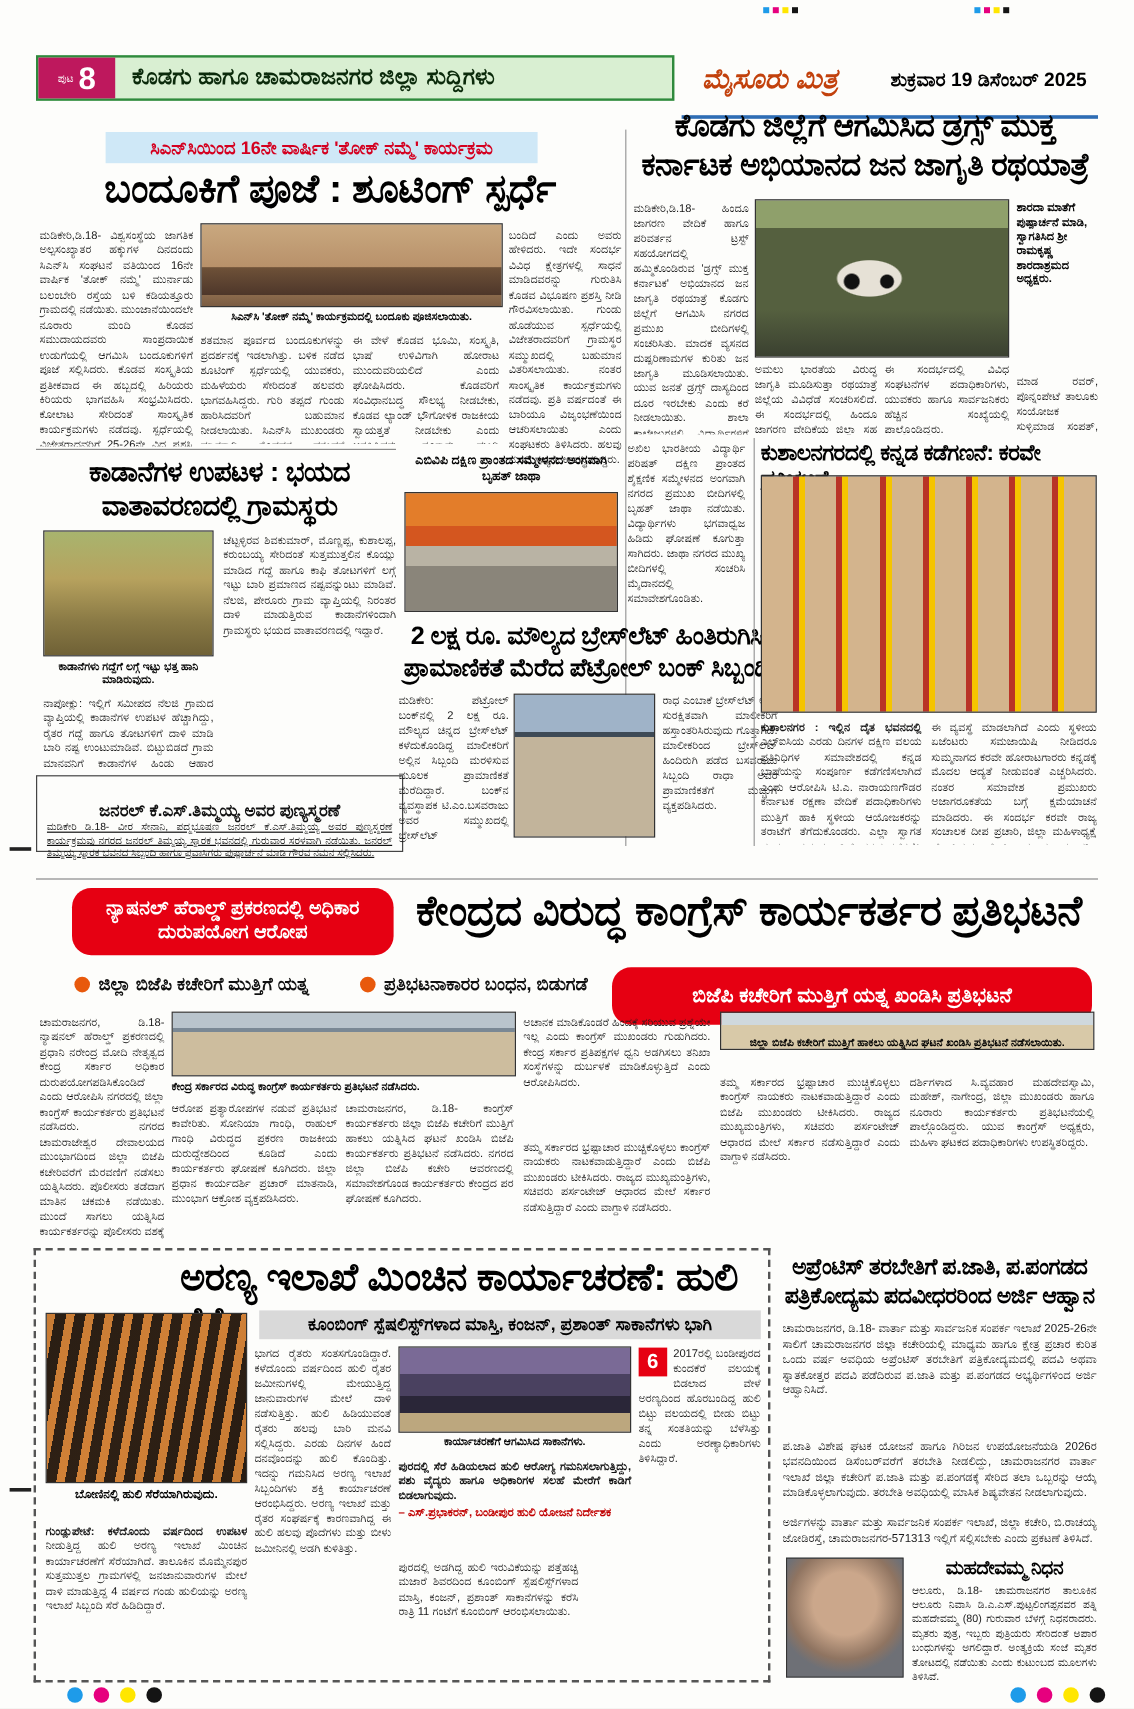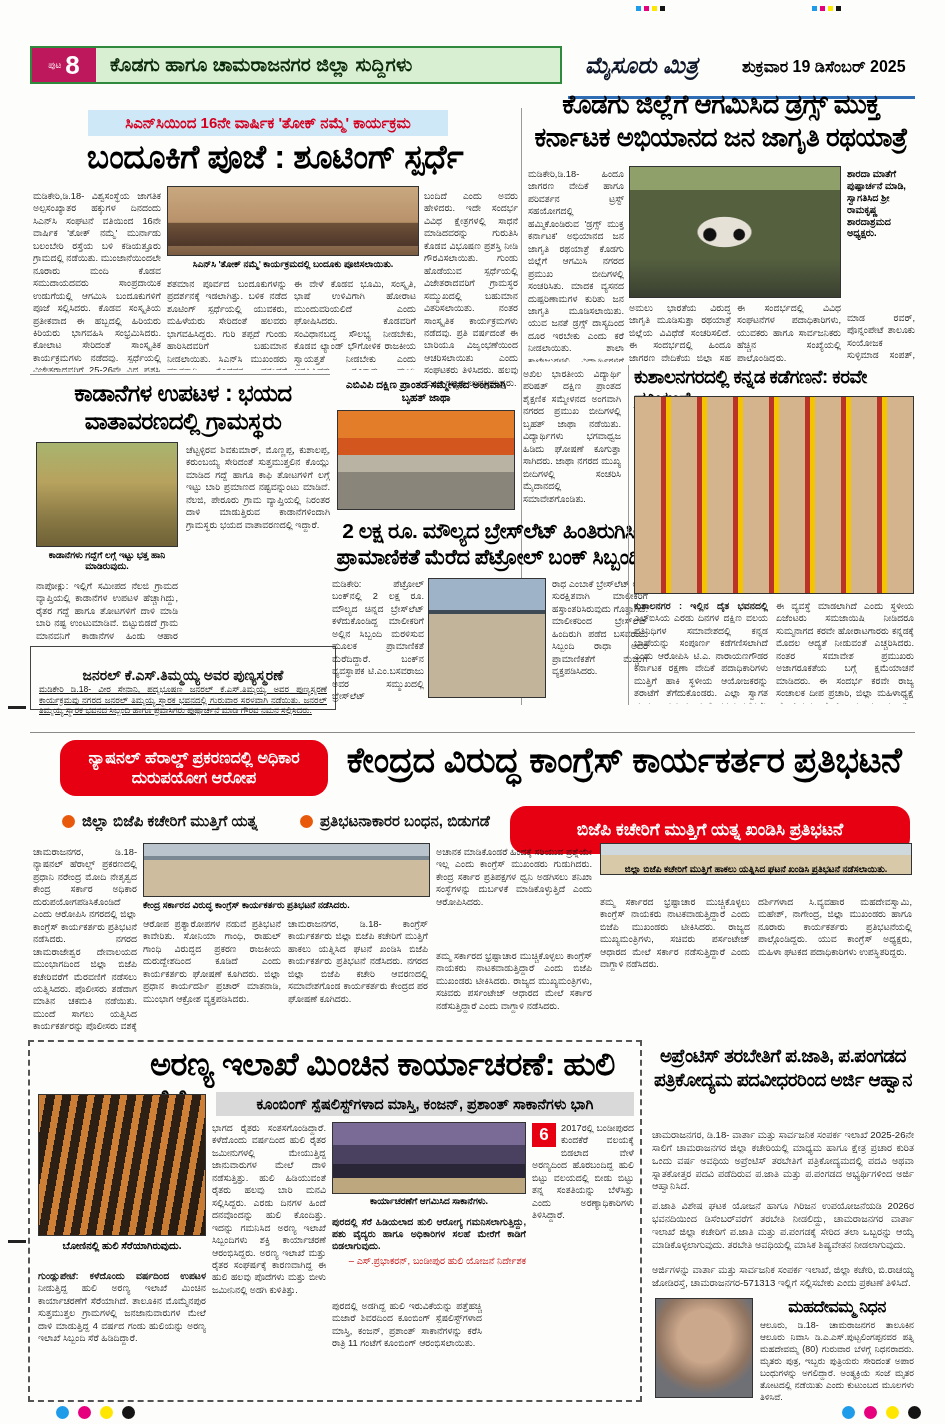--- a/index.html
+++ b/index.html
@@ -14,37 +14,37 @@
   .photo{position:absolute;border:1px solid #333;box-sizing:border-box;}
   .vrule{position:absolute;width:1px;background:#9a9a9a;}
   .hrule{position:absolute;height:1px;background:#8a8a8a;}
   
   .green-bar{position:absolute;left:30px;top:46px;width:532px;height:38px;background:#d9efd2;
              border:2px solid #2f8a3d;box-sizing:border-box;display:flex;align-items:stretch;}
   .page-box{width:64px;background:#be185d;color:#fff;display:flex;align-items:center;justify-content:center;gap:4px;}
   .page-box .lbl{font-size:9px;}
   .page-box .num{font-size:26px;font-weight:bold;line-height:1;}
   .section-title{flex:1;display:flex;align-items:center;padding-left:14px;font-size:19px;font-weight:bold;color:#0b2a0b;}
-  .masthead{position:absolute;left:585px;top:52px;width:160px;font-size:23px;font-weight:bold;font-style:italic;color:#0f172a;}
+  .masthead{position:absolute;left:585px;top:52px;width:160px;font-size:23px;font-weight:bold;font-style:italic;color:#c2410c;}
   .dateline{position:absolute;left:742px;top:58px;width:175px;font-size:16px;font-weight:bold;color:#000;}
   .blue-rule{position:absolute;left:568px;top:96px;width:347px;height:3px;background:#2e6db4;}
   
   .kicker-blue{position:absolute;background:#cfe8f7;color:#d40020;font-weight:bold;font-size:15px;
                display:flex;align-items:center;justify-content:center;}
   .kicker-red{position:absolute;background:#e60012;color:#fff;font-weight:bold;
               display:flex;align-items:center;justify-content:center;text-align:center;line-height:1.25;border-radius:16px;}
   .subhead-gray{position:absolute;background:#d9d9d9;color:#000;font-weight:bold;font-size:14.5px;
                 display:flex;align-items:center;justify-content:center;}
   .bullet-item{position:absolute;display:flex;align-items:center;gap:7px;font-size:15px;font-weight:bold;color:#111;}
   .bullet-dot{width:13px;height:13px;border-radius:50%;background:#e8590c;flex:none;}
   .boxed{position:absolute;border:1.5px solid #444;box-sizing:border-box;padding:20px 8px;}
   .dashed-box{position:absolute;border:2px dashed #555;box-sizing:border-box;}
   .num-badge{float:left;width:24px;height:24px;background:#e60012;color:#fff;font-size:17px;font-weight:bold;
              display:flex;align-items:center;justify-content:center;margin:1px 5px 2px 0;}
-  .quote-attr{color:#c00000;font-weight:normal;text-align:right;font-size:9.5px;margin-top:3px;}
+  .quote-attr{color:#c00000;font-weight:bold;font-size:9.5px;margin-top:3px;}
   .cmyk{position:absolute;display:flex;gap:9px;}
   .cmyk span{width:13px;height:13px;border-radius:50%;display:block;}
   .regmark{position:absolute;display:flex;gap:3px;}
   .regmark span{width:5px;height:5px;display:block;}
   .margin-dash{position:absolute;width:18px;height:3px;background:#222;}
   
   .ph-gun{background:linear-gradient(180deg,#c9a87f 0%,#b8916a 52%,#6e5138 53%,#4e372a 86%,#8a6a4c 87%,#7a5c42 100%);}
   .ph-skull{background:radial-gradient(circle at 38% 52%,#111 0 4%,transparent 5%),radial-gradient(circle at 52% 52%,#111 0 4%,transparent 5%),radial-gradient(ellipse at 45% 50%,#e6e1d6 0 16%,transparent 17%),linear-gradient(180deg,#8fa06b 0 18%,#55603f 18% 70%,#3a4030 100%);}
   .ph-hay{background:linear-gradient(180deg,#a8b46e 0%,#b7a25e 38%,#8a7a45 72%,#6f6136 100%);}
   .ph-flags{background:linear-gradient(180deg,#e37d2a 0 28%,#d4561f 28% 45%,#b9b3a4 45% 62%,#8a857a 62% 100%);}
@@ -173,21 +173,21 @@
     <span class="num-badge">6</span>
     <span>2017ರಲ್ಲಿ ಬಂಡೀಪುರದ ಕುಂದಕೆರೆ ವಲಯಕ್ಕೆ ಬಿಡಲಾದ ವೇಳೆ ಅರಣ್ಯದಿಂದ ಹೊರಬಂದಿದ್ದ ಹುಲಿ ಬಿಟ್ಟು ವಲಯದಲ್ಲಿ ಬೀಡು ಬಿಟ್ಟು ತನ್ನ ಸಂತತಿಯನ್ನು ಬೆಳೆಸಿತ್ತು ಎಂದು ಅರಣ್ಯಾಧಿಕಾರಿಗಳು ತಿಳಿಸಿದ್ದಾರೆ.</span>
   </div>
   <div class="abs" style="left:332px;top:1216px;width:194px;height:78px;">
     <div style="font-size:9.3px;line-height:1.3;text-align:justify;font-weight:bold;">ಪುರದಲ್ಲಿ ಸೆರೆ ಹಿಡಿಯಲಾದ ಹುಲಿ ಆರೋಗ್ಯ ಗಮನಿಸಲಾಗುತ್ತಿದ್ದು, ಪಶು ವೈದ್ಯರು ಹಾಗೂ ಅಧಿಕಾರಿಗಳ ಸಲಹೆ ಮೇರೆಗೆ ಕಾಡಿಗೆ ಬಿಡಲಾಗುವುದು.</div>
     <div class="quote-attr">– ಎಸ್.ಪ್ರಭಾಕರನ್, ಬಂಡೀಪುರ ಹುಲಿ ಯೋಜನೆ ನಿರ್ದೇಶಕ</div>
   </div>
   <div class="body-col" style="left:332px;top:1300px;width:150px;height:94px;">ಪುರದಲ್ಲಿ ಅಡಗಿದ್ದ ಹುಲಿ ಇರುವಿಕೆಯನ್ನು ಪತ್ತೆಹಚ್ಚಿ ಮಜಾರೆ ಶಿವರದಿಂದ ಕೂಂಬಿಂಗ್ ಸ್ಪೆಷಲಿಸ್ಟ್‌ಗಳಾದ ಮಾಸ್ತಿ, ಕಂಜನ್, ಪ್ರಶಾಂತ್ ಸಾಕಾನೆಗಳನ್ನು ಕರೆಸಿ ರಾತ್ರಿ 11 ಗಂಟೆಗೆ ಕೂಂಬಿಂಗ್ ಆರಂಭಿಸಲಾಯಿತು.</div>
 
   <div class="headline center" style="left:652px;top:1044px;width:262px;height:52px;font-size:18.5px;line-height:1.3;">ಅಪ್ರೆಂಟಿಸ್ ತರಬೇತಿಗೆ ಪ.ಜಾತಿ, ಪ.ಪಂಗಡದ ಪತ್ರಿಕೋದ್ಯಮ ಪದವೀಧರರಿಂದ ಅರ್ಜಿ ಆಹ್ವಾನ</div>
-  <div class="body-col" style="left:652px;top:1102px;width:262px;height:96px;font-size:9.6px;margin-top:27px;">ಚಾಮರಾಜನಗರ, ಡಿ.18- ವಾರ್ತಾ ಮತ್ತು ಸಾರ್ವಜನಿಕ ಸಂಪರ್ಕ ಇಲಾಖೆ 2025-26ನೇ ಸಾಲಿಗೆ ಚಾಮರಾಜನಗರ ಜಿಲ್ಲಾ ಕಚೇರಿಯಲ್ಲಿ ಮಾಧ್ಯಮ ಹಾಗೂ ಕ್ಷೇತ್ರ ಪ್ರಚಾರ ಕುರಿತ ಒಂದು ವರ್ಷ ಅವಧಿಯ ಅಪ್ರೆಂಟಿಸ್ ತರಬೇತಿಗೆ ಪತ್ರಿಕೋದ್ಯಮದಲ್ಲಿ ಪದವಿ ಅಥವಾ ಸ್ನಾತಕೋತ್ತರ ಪದವಿ ಪಡೆದಿರುವ ಪ.ಜಾತಿ ಮತ್ತು ಪ.ಪಂಗಡದ ಅಭ್ಯರ್ಥಿಗಳಿಂದ ಅರ್ಜಿ ಆಹ್ವಾನಿಸಿದೆ.</div>
+  <div class="body-col" style="left:652px;top:1102px;width:262px;height:96px;font-size:9.6px;">ಚಾಮರಾಜನಗರ, ಡಿ.18- ವಾರ್ತಾ ಮತ್ತು ಸಾರ್ವಜನಿಕ ಸಂಪರ್ಕ ಇಲಾಖೆ 2025-26ನೇ ಸಾಲಿಗೆ ಚಾಮರಾಜನಗರ ಜಿಲ್ಲಾ ಕಚೇರಿಯಲ್ಲಿ ಮಾಧ್ಯಮ ಹಾಗೂ ಕ್ಷೇತ್ರ ಪ್ರಚಾರ ಕುರಿತ ಒಂದು ವರ್ಷ ಅವಧಿಯ ಅಪ್ರೆಂಟಿಸ್ ತರಬೇತಿಗೆ ಪತ್ರಿಕೋದ್ಯಮದಲ್ಲಿ ಪದವಿ ಅಥವಾ ಸ್ನಾತಕೋತ್ತರ ಪದವಿ ಪಡೆದಿರುವ ಪ.ಜಾತಿ ಮತ್ತು ಪ.ಪಂಗಡದ ಅಭ್ಯರ್ಥಿಗಳಿಂದ ಅರ್ಜಿ ಆಹ್ವಾನಿಸಿದೆ.</div>
   <div class="body-col" style="left:652px;top:1200px;width:262px;height:62px;font-size:9.6px;">ಪ.ಜಾತಿ ವಿಶೇಷ ಘಟಕ ಯೋಜನೆ ಹಾಗೂ ಗಿರಿಜನ ಉಪಯೋಜನೆಯಡಿ 2026ರ ಭವನದಿಯಿಂದ ಡಿಸೆಂಬರ್‌ವರೆಗೆ ತರಬೇತಿ ನೀಡಲಿದ್ದು, ಚಾಮರಾಜನಗರ ವಾರ್ತಾ ಇಲಾಖೆ ಜಿಲ್ಲಾ ಕಚೇರಿಗೆ ಪ.ಜಾತಿ ಮತ್ತು ಪ.ಪಂಗಡಕ್ಕೆ ಸೇರಿದ ತಲಾ ಒಬ್ಬರನ್ನು ಆಯ್ಕೆ ಮಾಡಿಕೊಳ್ಳಲಾಗುವುದು. ತರಬೇತಿ ಅವಧಿಯಲ್ಲಿ ಮಾಸಿಕ ಶಿಷ್ಯವೇತನ ನೀಡಲಾಗುವುದು.</div>
   <div class="body-col" style="left:652px;top:1264px;width:262px;height:30px;font-size:9.6px;">ಅರ್ಜಿಗಳನ್ನು ವಾರ್ತಾ ಮತ್ತು ಸಾರ್ವಜನಿಕ ಸಂಪರ್ಕ ಇಲಾಖೆ, ಜಿಲ್ಲಾ ಕಚೇರಿ, ಬಿ.ರಾಚಯ್ಯ ಜೋಡಿರಸ್ತೆ, ಚಾಮರಾಜನಗರ-571313 ಇಲ್ಲಿಗೆ ಸಲ್ಲಿಸಬೇಕು ಎಂದು ಪ್ರಕಟಣೆ ತಿಳಿಸಿದೆ.</div>
 
   <div class="photo ph-portrait" style="left:655px;top:1298px;width:98px;height:100px;"></div>
   <div class="headline center" style="left:760px;top:1298px;width:154px;height:20px;font-size:16px;">ಮಹದೇವಮ್ಮ ನಿಧನ</div>
   <div class="body-col" style="left:760px;top:1320px;width:154px;height:80px;font-size:8.9px;">ಆಲೂರು, ಡಿ.18- ಚಾಮರಾಜನಗರ ತಾಲೂಕಿನ ಆಲೂರು ನಿವಾಸಿ ಡಿ.ಎ.ಎಸ್.ಪುಟ್ಟಲಿಂಗಪ್ಪನವರ ಪತ್ನಿ ಮಹದೇವಮ್ಮ (80) ಗುರುವಾರ ಬೆಳಗ್ಗೆ ನಿಧನರಾದರು. ಮೃತರು ಪುತ್ರ, ಇಬ್ಬರು ಪುತ್ರಿಯರು ಸೇರಿದಂತೆ ಅಪಾರ ಬಂಧುಗಳನ್ನು ಅಗಲಿದ್ದಾರೆ. ಅಂತ್ಯಕ್ರಿಯೆ ಸಂಜೆ ಮೃತರ ತೋಟದಲ್ಲಿ ನಡೆಯಿತು ಎಂದು ಕುಟುಂಬದ ಮೂಲಗಳು ತಿಳಿಸಿವೆ.</div>
 
   <div class="cmyk" style="left:56px;top:1406px;">
     <span style="background:#1e9be9"></span>
       <span style="background:#e6007e"></span>

